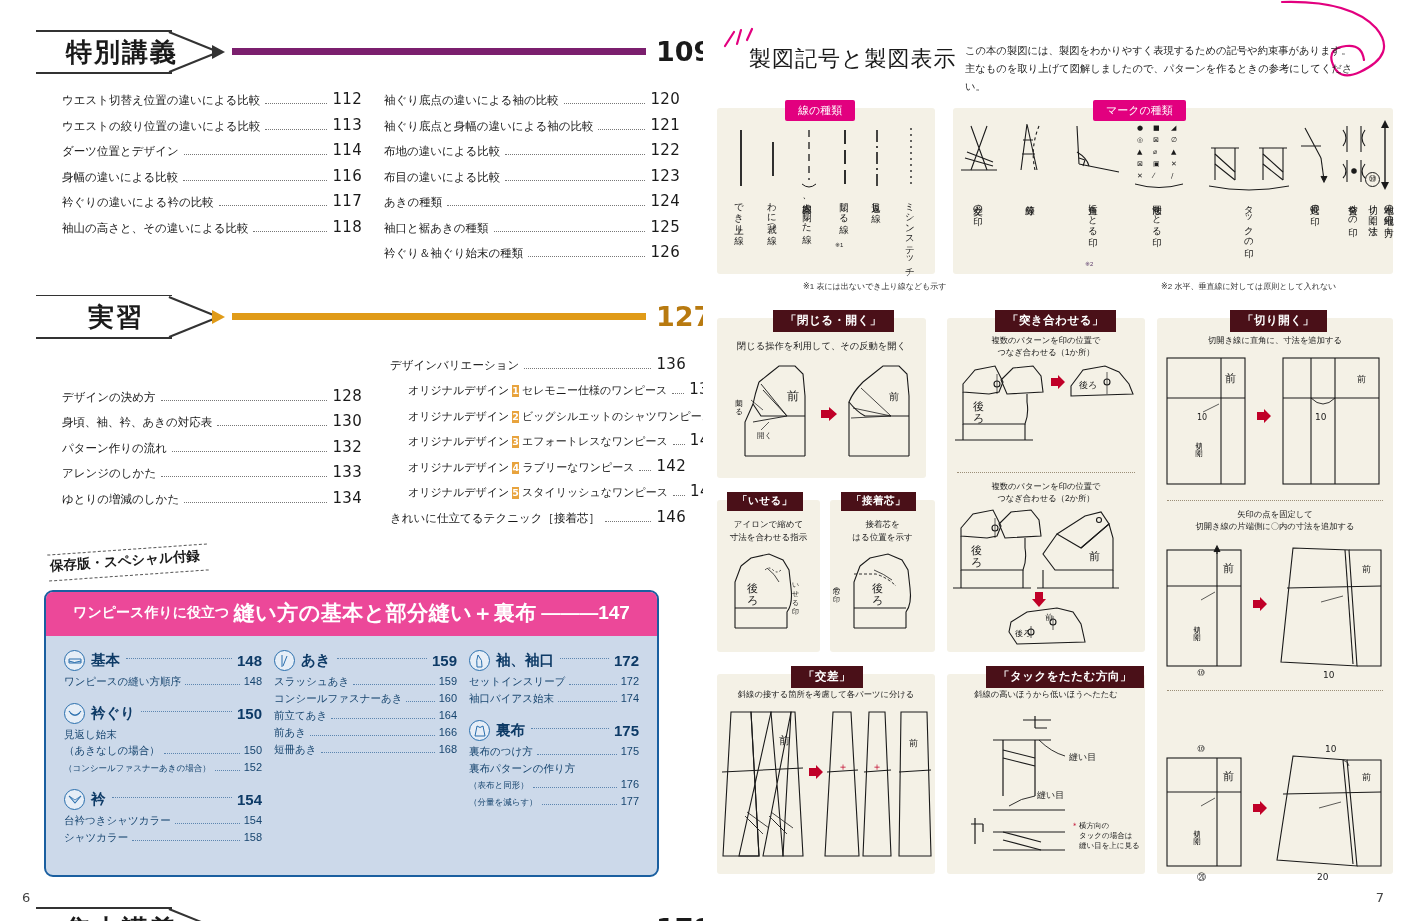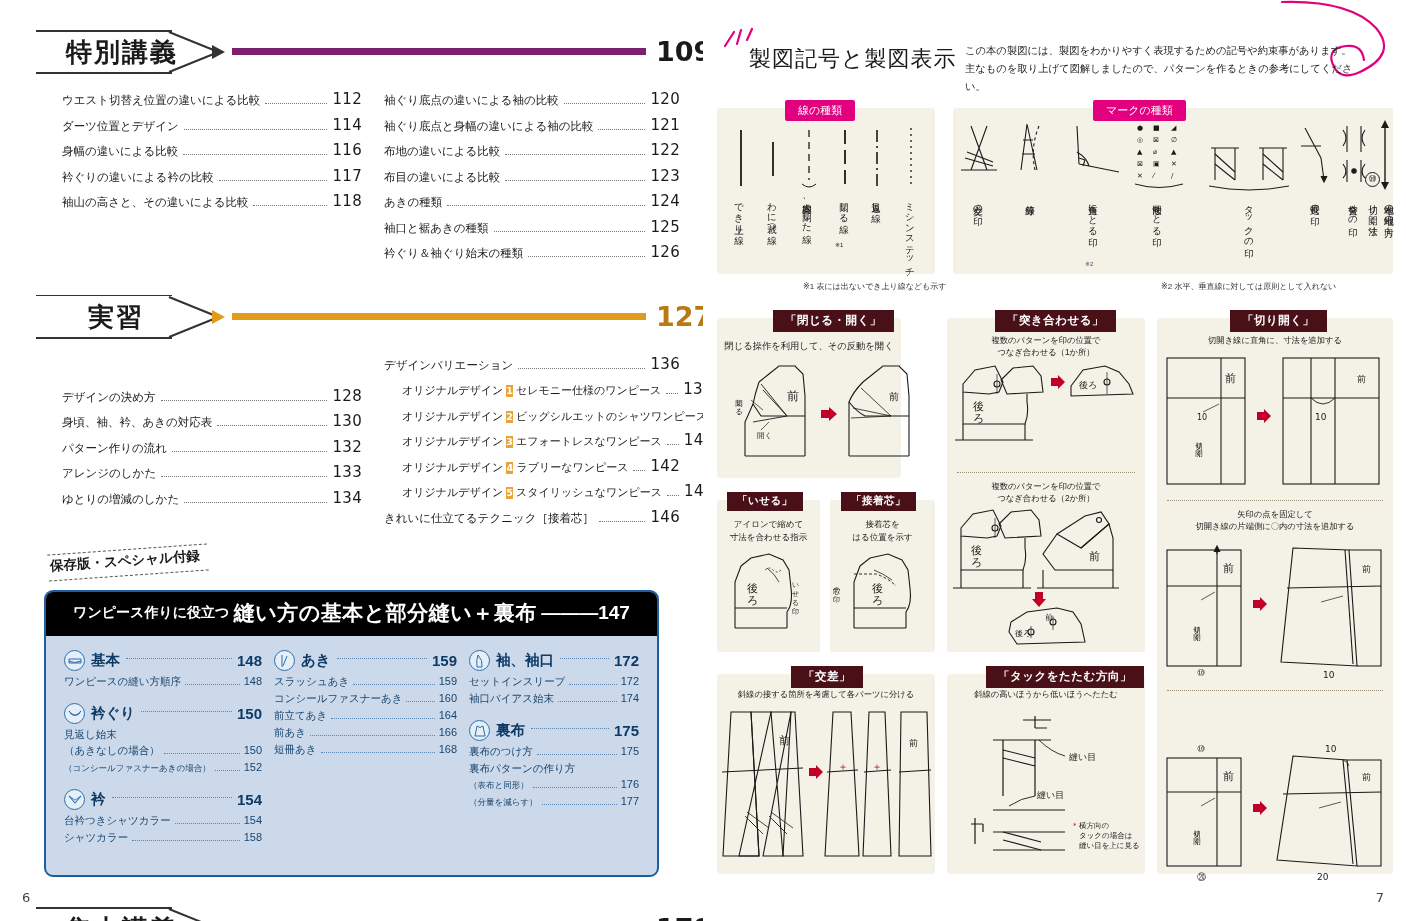--- a/index.html
+++ b/index.html
@@ -92,21 +92,21 @@
     height: 1.5px; border-top: 1.5px dashed #555;
   }
 
   
   .bluebox {
     margin: 14px 44px 0 44px; width: 615px;
     background: #ccd9ea; border-radius: 9px; overflow: hidden;
     border: 2px solid #1a5fa0;
   }
   .bluebox-head {
-    background: #000000; color: #fff; padding: 7px 16px 9px 16px;
+    background: #ec4899; color: #fff; padding: 7px 16px 9px 16px;
     text-align: center; position: relative;
   }
   .bluebox-head .small { font-size: 14px; font-weight: bold; vertical-align: middle; }
   .bluebox-head .big { font-size: 21px; font-weight: bold; vertical-align: middle; letter-spacing: 0.5px;}
   .bluebox-head .dashnum { font-size: 19px; font-weight: bold; vertical-align: middle; }
   .bluebox-body { display: flex; padding: 14px 18px 16px 18px; }
   .bb-col { flex: 1; padding-right: 12px; }
   .bb-group { margin-bottom: 14px; }
   .bb-main {
     display: flex; align-items: center; font-size: 14.5px; font-weight: bold;
@@ -207,20 +207,25 @@
       <div class="pgno" style="left:620px;">109</div>
     </div>
     <div class="toc-cols" style="padding-left:62px;">
       <div class="toc-col" style="width:300px;">
         <div class="toc-row">
               <span class="lbl">ウエスト切替え位置の違いによる比較</span>
               <span class="dots"></span>
               <span class="num">112</span>
             </div>
         <div class="toc-row">
+              <span class="lbl">ウエストの絞り位置の違いによる比較</span>
+              <span class="dots"></span>
+              <span class="num">113</span>
+            </div>
+        <div class="toc-row">
               <span class="lbl">ダーツ位置とデザイン</span>
               <span class="dots"></span>
               <span class="num">114</span>
             </div>
         <div class="toc-row">
               <span class="lbl">身幅の違いによる比較</span>
               <span class="dots"></span>
               <span class="num">116</span>
             </div>
         <div class="toc-row">
@@ -306,21 +311,21 @@
               <span class="lbl">アレンジのしかた</span>
               <span class="dots"></span>
               <span class="num">133</span>
             </div>
         <div class="toc-row">
               <span class="lbl">ゆとりの増減のしかた</span>
               <span class="dots"></span>
               <span class="num">134</span>
             </div>
       </div>
-      <div class="toc-col" style="width:296px;margin-left:22px;">
+      <div class="toc-col" style="width:296px;margin-left:28px;">
         <div class="toc-row">
               <span class="lbl">デザインバリエーション</span>
               <span class="dots"></span>
               <span class="num">136</span>
             </div>
         <div class="toc-row sub">
               <span class="lbl">オリジナルデザイン</span>
               <span class="badge">1</span>
               <span class="lbl">セレモニー仕様のワンピース</span>
               <span class="dots"></span>
@@ -676,21 +681,21 @@
     <div class="vlabel" style="position:absolute;left:198px;top:90px;">同寸法をとる印</div>
     <div class="vlabel" style="position:absolute;left:290px;top:90px;">タックの印</div>
     <div class="vlabel" style="position:absolute;left:356px;top:90px;">延長の印</div>
     <div class="vlabel" style="position:absolute;left:394px;top:90px;">突合せの印</div>
     <div class="vlabel" style="position:absolute;left:414px;top:90px;">切り開く寸法</div>
     <div class="vlabel" style="position:absolute;left:430px;top:90px;">布地の縦地の方向</div>
   </div>
   <div class="chip" style="left:390px;top:100px;">マークの種類</div>
   <div class="note" style="left:458px;top:281px;">※2 水平、垂直線に対しては原則として入れない</div>
 
-  <div class="panel" style="left:14px;top:318px;width:184px;height:160px;">
+  <div class="panel" style="left:14px;top:318px;width:209px;height:160px;">
     <div class="caption" style="top:22px;">閉じる操作を利用して、その反動を開く</div>
     <svg width="218" height="110" viewBox="0 0 218 110" style="position:absolute;top:42px;">
 
       <g stroke="#1a1a1a" fill="none" stroke-width="1.1">
         <path d="M42 22 L52 14 L62 6 L78 6 L86 14 L88 36 L88 70"></path>
         <path d="M42 22 Q38 34 36 44 L44 56 L88 56"></path>
         <path d="M36 44 L28 62 L28 96 M88 70 L88 96 M28 96 L88 96"></path>
         <path d="M44 24 L70 56 M46 30 L70 56" stroke-width="0.9"></path>
         <path d="M36 62 L70 56" stroke-width="0.9"></path>
       </g>

